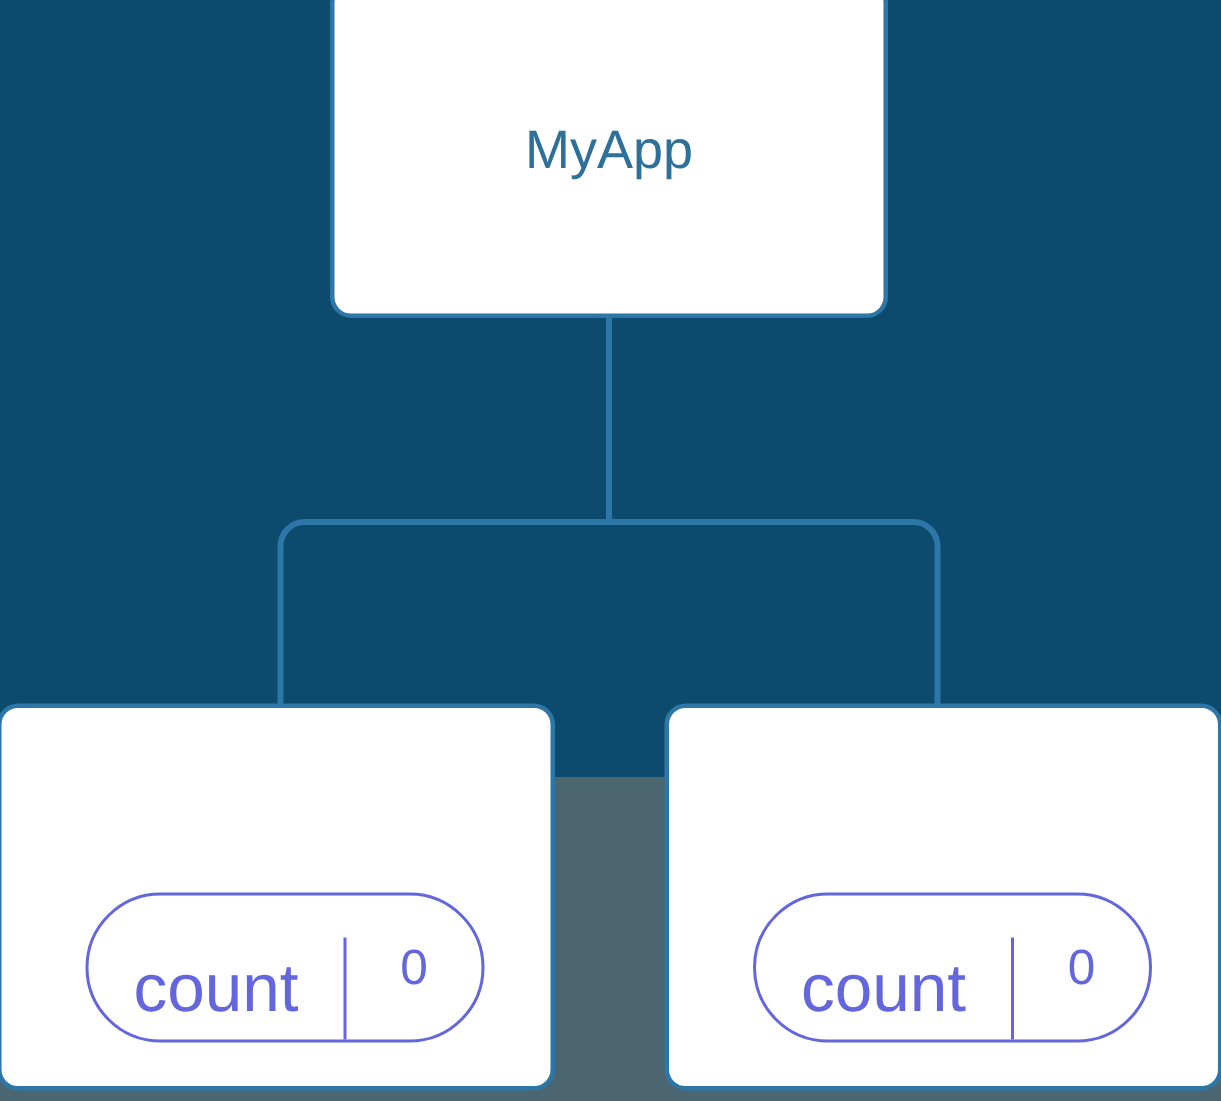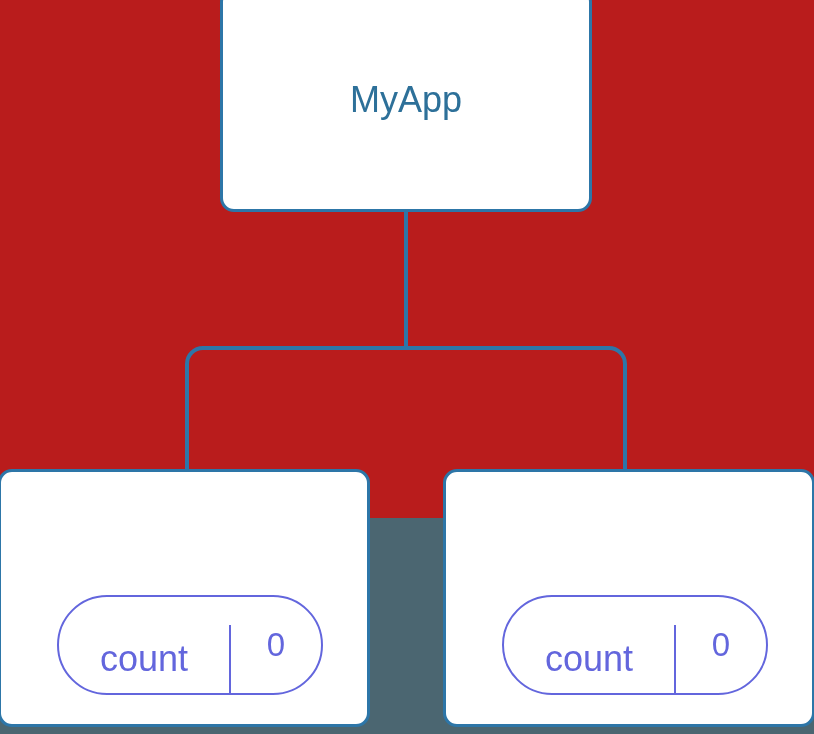--- a/index.html
+++ b/index.html
@@ -10,21 +10,21 @@
     width: 814px;
     height: 734px;
     overflow: hidden;
     font-family: "Liberation Sans", sans-serif;
     background: #4b6671;
   }
   #stage {
     position: relative;
     width: 814px;
     height: 518px;
-    background: #b91c1c;
+    background: #0c4a6e;
   }
   #edges {
     position: absolute;
     left: 0;
     top: 0;
     width: 814px;
     height: 734px;
   }
   .node {
     position: absolute;
@@ -72,21 +72,21 @@
     display: flex;
     align-items: stretch;
     background: #ffffff;
   }
   .prop-key {
     flex: 0 0 172px;
     display: flex;
     align-items: center;
     justify-content: center;
     color: #6366dd;
-    font-size: 36px;
+    font-size: 45px;
     border-right: 2px solid #6366dd;
     box-sizing: border-box;
     margin-top: 28px;
   }
   .prop-val {
     flex: 1 1 auto;
     display: flex;
     align-items: center;
     justify-content: center;
     color: #6366dd;

